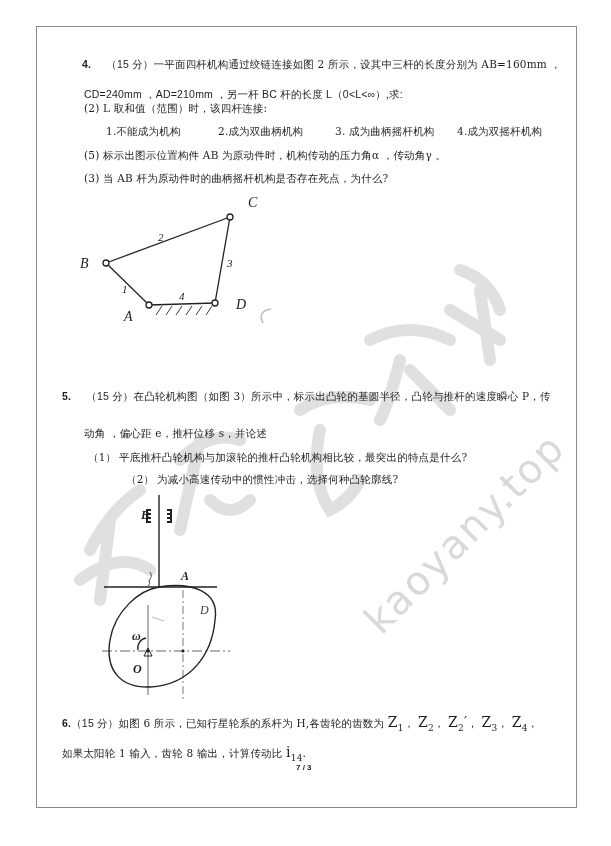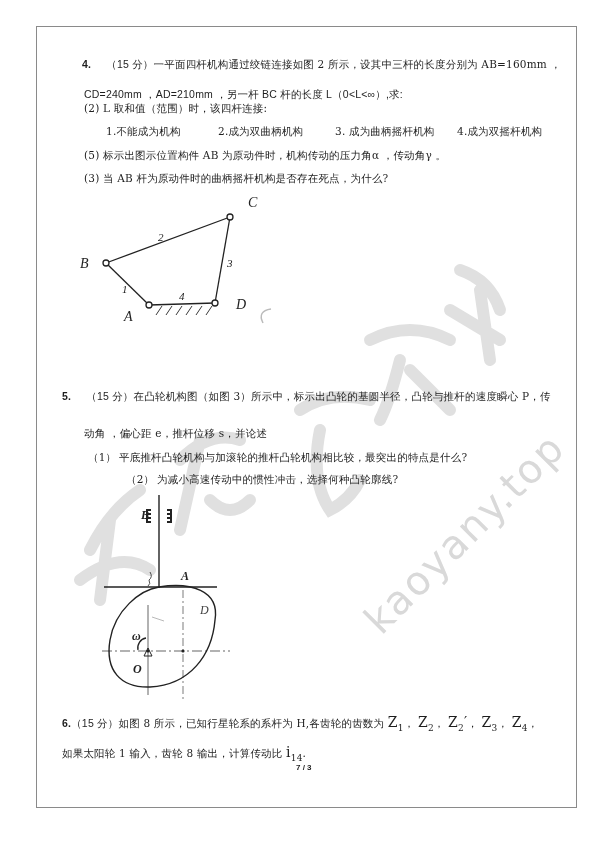--- a/index.html
+++ b/index.html
@@ -118,21 +118,21 @@
   <g fill="#222" font-size="12" font-weight="bold">
     <text x="61" y="29">B</text>
     <text x="101" y="90">A</text>
     <text x="53" y="183">O</text>
     <text x="52" y="150">ω</text>
     <text x="120" y="124" font-weight="normal" fill="#444">D</text>
   </g>
 </svg>
 
 <div class="line" style="left:62px;top:712px;line-height:20px;">
-  <span class="sans bold">6.</span><span class="sans">（15 分）</span><span>如图 8 所示，已知行星轮系的系杆为 H,各齿轮的齿数为</span>
+  <span class="sans bold">6.</span><span class="sans">（15 分）</span><span>如图 6 所示，已知行星轮系的系杆为 H,各齿轮的齿数为</span>
   <span class="math"><span>Z</span><sub>1</sub></span><span>，</span>
   <span class="math"><span>Z</span><sub>2</sub></span><span>，</span>
   <span class="math"><span>Z</span><sub>2</sub><span>′</span></span><span>，</span>
   <span class="math"><span>Z</span><sub>3</sub></span><span>，</span>
   <span class="math"><span>Z</span><sub>4</sub></span><span>，</span>
 </div>
 <div class="line" style="left:62px;top:742px;line-height:20px;">
   <span>如果太阳轮 1 输入，齿轮 8 输出，计算传动比</span>
   <span class="math"><span>i</span><sub>14</sub></span><span>.</span>
 </div>

